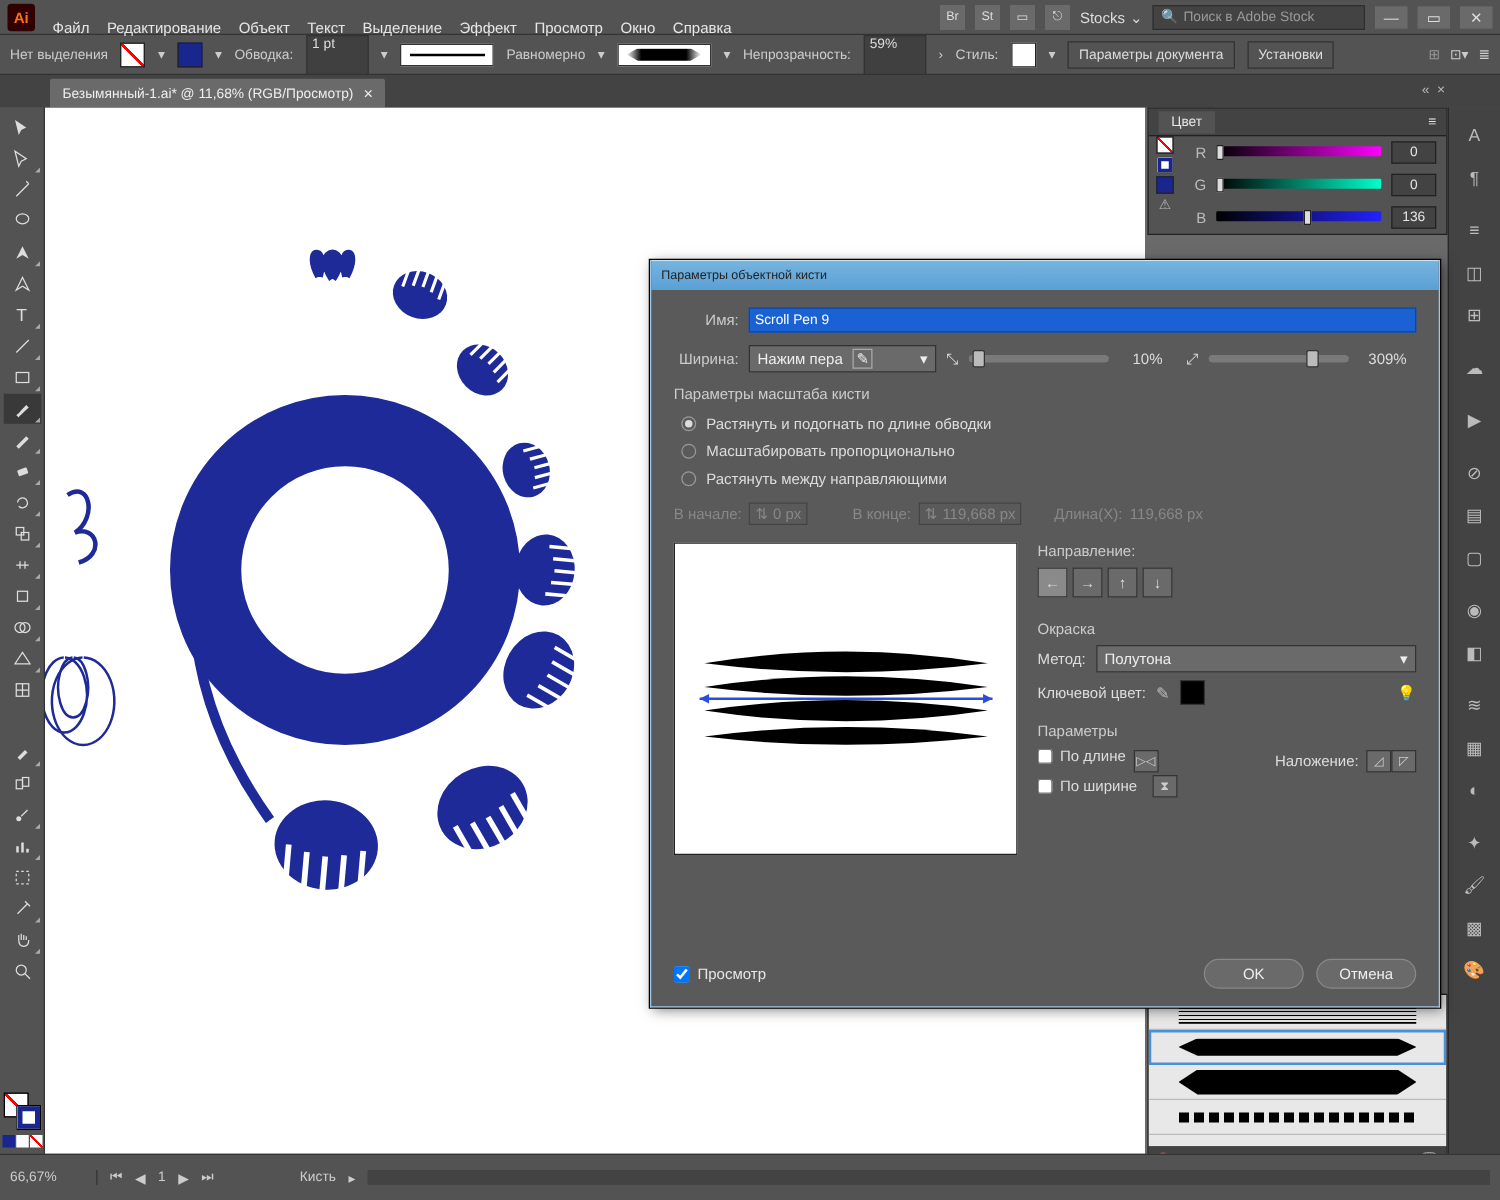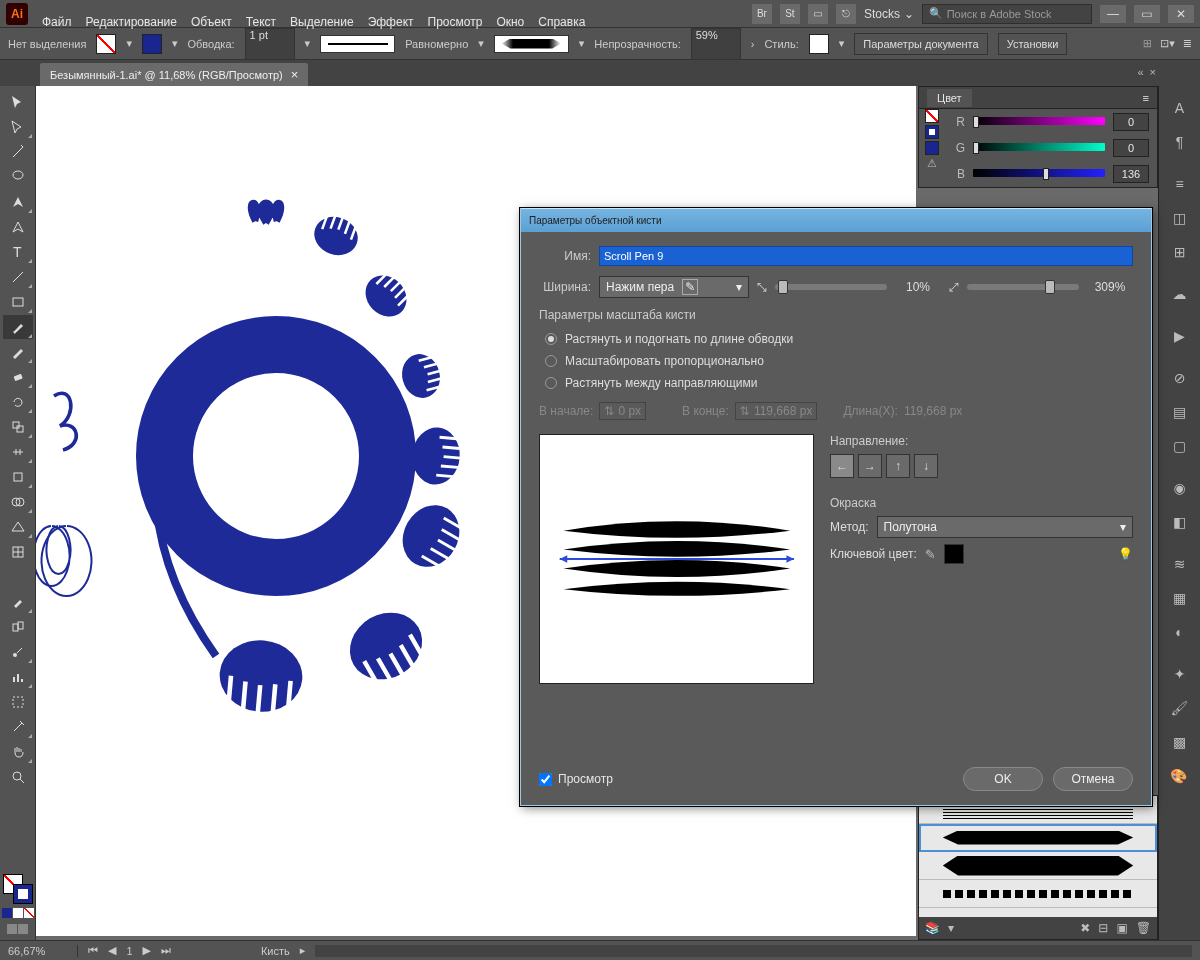--- a/index.html
+++ b/index.html
@@ -75,21 +75,21 @@
 .brushespanel { position:absolute; bottom:20px; right:42px; width:240px; height:145px; background:#535353; border:1px solid #222; display:flex; flex-direction:column;}
 .brushespanel .list { flex:1; background:#e8e8e8; overflow:hidden;}
 .brushrow { height:28px; border-bottom:1px solid #bbb; display:flex; align-items:center; justify-content:center;}
 .brushrow.sel { outline:2px solid #4a90d9; outline-offset:-2px;}
 .brushrow .ink { width:80%; height:14px; background:#000; clip-path:polygon(0 50%, 8% 0, 92% 0, 100% 50%, 92% 100%, 8% 100%);}
 .brushrow.lines .ink { background:repeating-linear-gradient(0deg, #000 0, #000 1px, transparent 1px, transparent 3px); clip-path:none; height:18px;}
 .bp-footer { height:22px; background:#434343; display:flex; align-items:center; padding:0 6px; gap:8px; font-size:12px; color:#bbb;}
 .bp-footer span {cursor:default;}
 
 
-.statusbar { position:absolute; bottom:0; left:0; right:0; height:20px; background:#535353; border-top:1px solid #333; display:flex; align-items:center; font-size:11px; color:#ccc; padding:0 8px; gap:10px;}
+.statusbar { position:absolute; bottom:0; left:0; right:0; height:37px; background:#535353; border-top:1px solid #333; display:flex; align-items:center; font-size:11px; color:#ccc; padding:0 8px; gap:10px;}
 .statusbar .zoom { width:70px; border-right:1px solid #333; padding-right:6px;}
 .statusbar .scroll { flex:1; height:12px; background:#434343;}
 
 
 .dialog { position:absolute; top:208px; left:520px; width:632px; height:598px; background:#5a5a5a; border:1px solid #9ec8e8; border-top:none; box-shadow:0 0 0 1px #000, 2px 2px 10px rgba(0,0,0,.5);}
 .dialog .titlebar { height:24px; background:linear-gradient(#76b4e0 0%, #5ba0d4 100%); display:flex; align-items:center; padding:0 8px; color:#222; font-size:10px; border-top:1px solid #cbe5f6;}
 .dialog .body { padding:14px 18px; color:#ddd; font-size:12px;}
 .drow { display:flex; align-items:center; margin-bottom:10px; gap:8px;}
 .dlabel { text-align:right; color:#ccc;}
 .dinput { flex:1; height:20px; background:#fff; border:1px solid #222; color:#000; padding:0 4px; font-size:11px;}
@@ -632,20 +632,38 @@
                 <span style="margin-left:auto;">▾</span>
               </div>
           </div>
           <div class="line">
               <span>Ключевой цвет:</span>
             <span class="dropper">✎</span>
             <div class="keycolor"></div>
             <span class="bulb">💡</span>
           </div>
         </div>
+        <div class="paramsec">
+          <div class="seclabel">Параметры</div>
+          <div style="display:flex; align-items:center;">
+            <label class="chk">
+                <input type="checkbox" style="">
+                <span>По длине</span>
+              </label>
+            <span class="smallicon" style="margin-left:6px;">▷◁</span>
+            <span style="margin-left:auto;">Наложение:</span>
+            <span class="smallicon" style="margin-left:6px;">◿</span>
+            <span class="smallicon">◸</span>
+          </div>
+          <label class="chk">
+              <input type="checkbox" style="">
+              <span>По ширине</span>
+            <span class="smallicon" style="margin-left:6px;">⧗</span>
+          </label>
+        </div>
       </div>
     </div>
   </div>
   <div class="dialog-footer">
     <label class="chk">
         <input type="checkbox" checked="" style="">
         <span>Просмотр</span>
       </label>
     <div class="btns">
       <button>OK</button>
@@ -654,16 +672,16 @@
   </div>
 </div>
 
 <div class="statusbar">
   <span class="zoom">66,67%</span>
   <span>⏮</span>
   <span>◀</span>
   <span>1</span>
   <span>▶</span>
   <span>⏭</span>
-  <span style="margin-left:80px;">Кисть</span>
+  <span style="margin-left:59px;">Кисть</span>
   <span>▸</span>
   <div class="scroll"></div>
 </div>
 
 </body></html>

